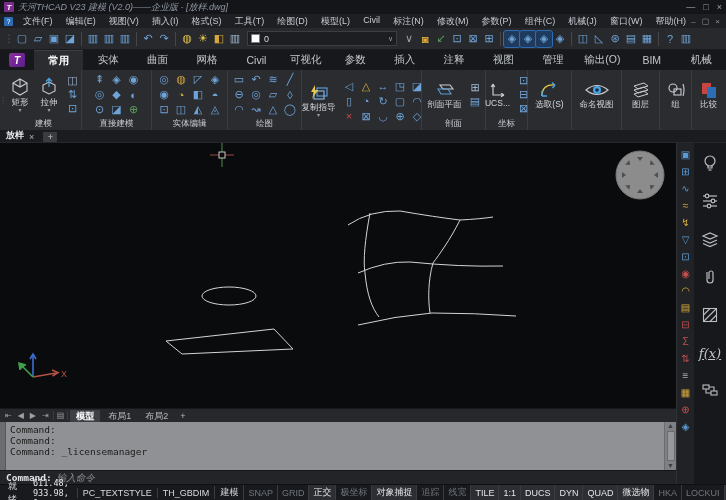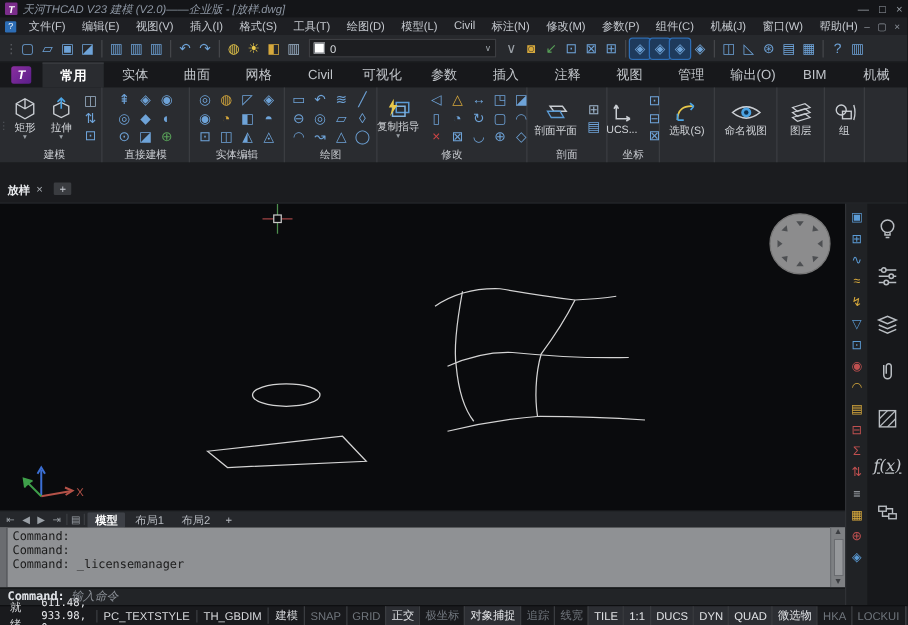--- a/index.html
+++ b/index.html
@@ -59,21 +59,21 @@
   .gi { width:15px; height:14px; display:flex; align-items:center; justify-content:center; font-size:11px;
     color:#6ea3d8; cursor:default; border-radius:2px;}
   .grid3, .grid4, .grid5 { display:grid; gap:1px 2px; }
   .grid3 { grid-template-columns:repeat(3,15px); }
   .grid4 { grid-template-columns:repeat(4,15px); }
   .grid5 { grid-template-columns:repeat(5,15px); }
   .sidecol { display:flex; flex-direction:column; gap:0; }
   svg.bicon { display:block; }
 
   
-  .doctabs { height:13px; background:#1b1c1f; display:flex; align-items:flex-start; padding:16px 6px; gap:5px; flex:0 0 auto;
+  .doctabs { height:13px; background:#1b1c1f; display:flex; align-items:flex-end; padding:0 6px; gap:5px; flex:0 0 auto;
     border-bottom:1px solid #26282c;}
   .doctab-label { color:#e8eaed; font-size:9px; font-weight:bold; cursor:default;}
   .doctab-close { color:#aeb3b9; font-size:9px; cursor:default; }
   .doctab-add { width:14px; height:10px; background:#3a3c40; color:#c6cad0; font-size:9px; line-height:9px;
     display:flex; align-items:center; justify-content:center; border-radius:1px; cursor:default; margin-left:4px;}
 
   
   .mainrow { flex:1; display:flex; min-height:0; }
   .main-left { width:676px; display:flex; flex-direction:column; }
   .canvas { position:relative; height:265px; background:#0a0b0d; overflow:hidden; }
@@ -357,21 +357,20 @@
             <span class="gi">↻</span>
             <span class="gi">▢</span>
             <span class="gi">◠</span>
             <span class="gi" style="color: rgb(208, 69, 69);">×</span>
             <span class="gi">⊠</span>
             <span class="gi">◡</span>
             <span class="gi">⊕</span>
             <span class="gi">◇</span>
           </div>
       </div>
-      <div class="panel-label">修改</div>
     </div>
 
     <div class="panel" style="width:64px">
       <div class="panel-body">
         <div class="bigbtn">
           <svg class="bicon" width="22" height="18" viewBox="0 0 22 18">
             <path d="M6 4 L16 4 L19 8 L9 8 Z" fill="none" stroke="#c9cdd2" stroke-width="1.1"></path>
             <path d="M4 8 L14 8 L17 13 L7 13 Z" fill="none" stroke="#5b9bd5" stroke-width="1.1"></path>
           </svg>
           <span class="blabel">剖面平面</span>
@@ -453,20 +452,29 @@
             <rect x="8" y="8" width="7" height="6" fill="none" stroke="#c9cdd2" stroke-width="1.1"></rect>
             <path d="M17 3 Q19 9 17 15" fill="none" stroke="#c9cdd2" stroke-width="1.1"></path>
           </svg>
           <span class="blabel">组</span>
         </div>
       </div>
       <div class="panel-label"></div>
     </div>
 
     <div class="panel" style="width:33px; border-right:none">
+      <div class="panel-body">
+        <div class="bigbtn">
+          <svg class="bicon" width="20" height="18" viewBox="0 0 20 18">
+            <rect x="3" y="2" width="9" height="11" fill="#c9453f"></rect>
+            <rect x="8" y="6" width="9" height="11" fill="#2d6db5"></rect>
+          </svg>
+          <span class="blabel">比较</span>
+        </div>
+      </div>
       <div class="panel-label"></div>
     </div>
   </div>
 
   <div class="doctabs">
     <span class="doctab-label">放样</span>
     <span class="doctab-close">×</span>
     <span class="doctab-add">+</span>
   </div>
 

